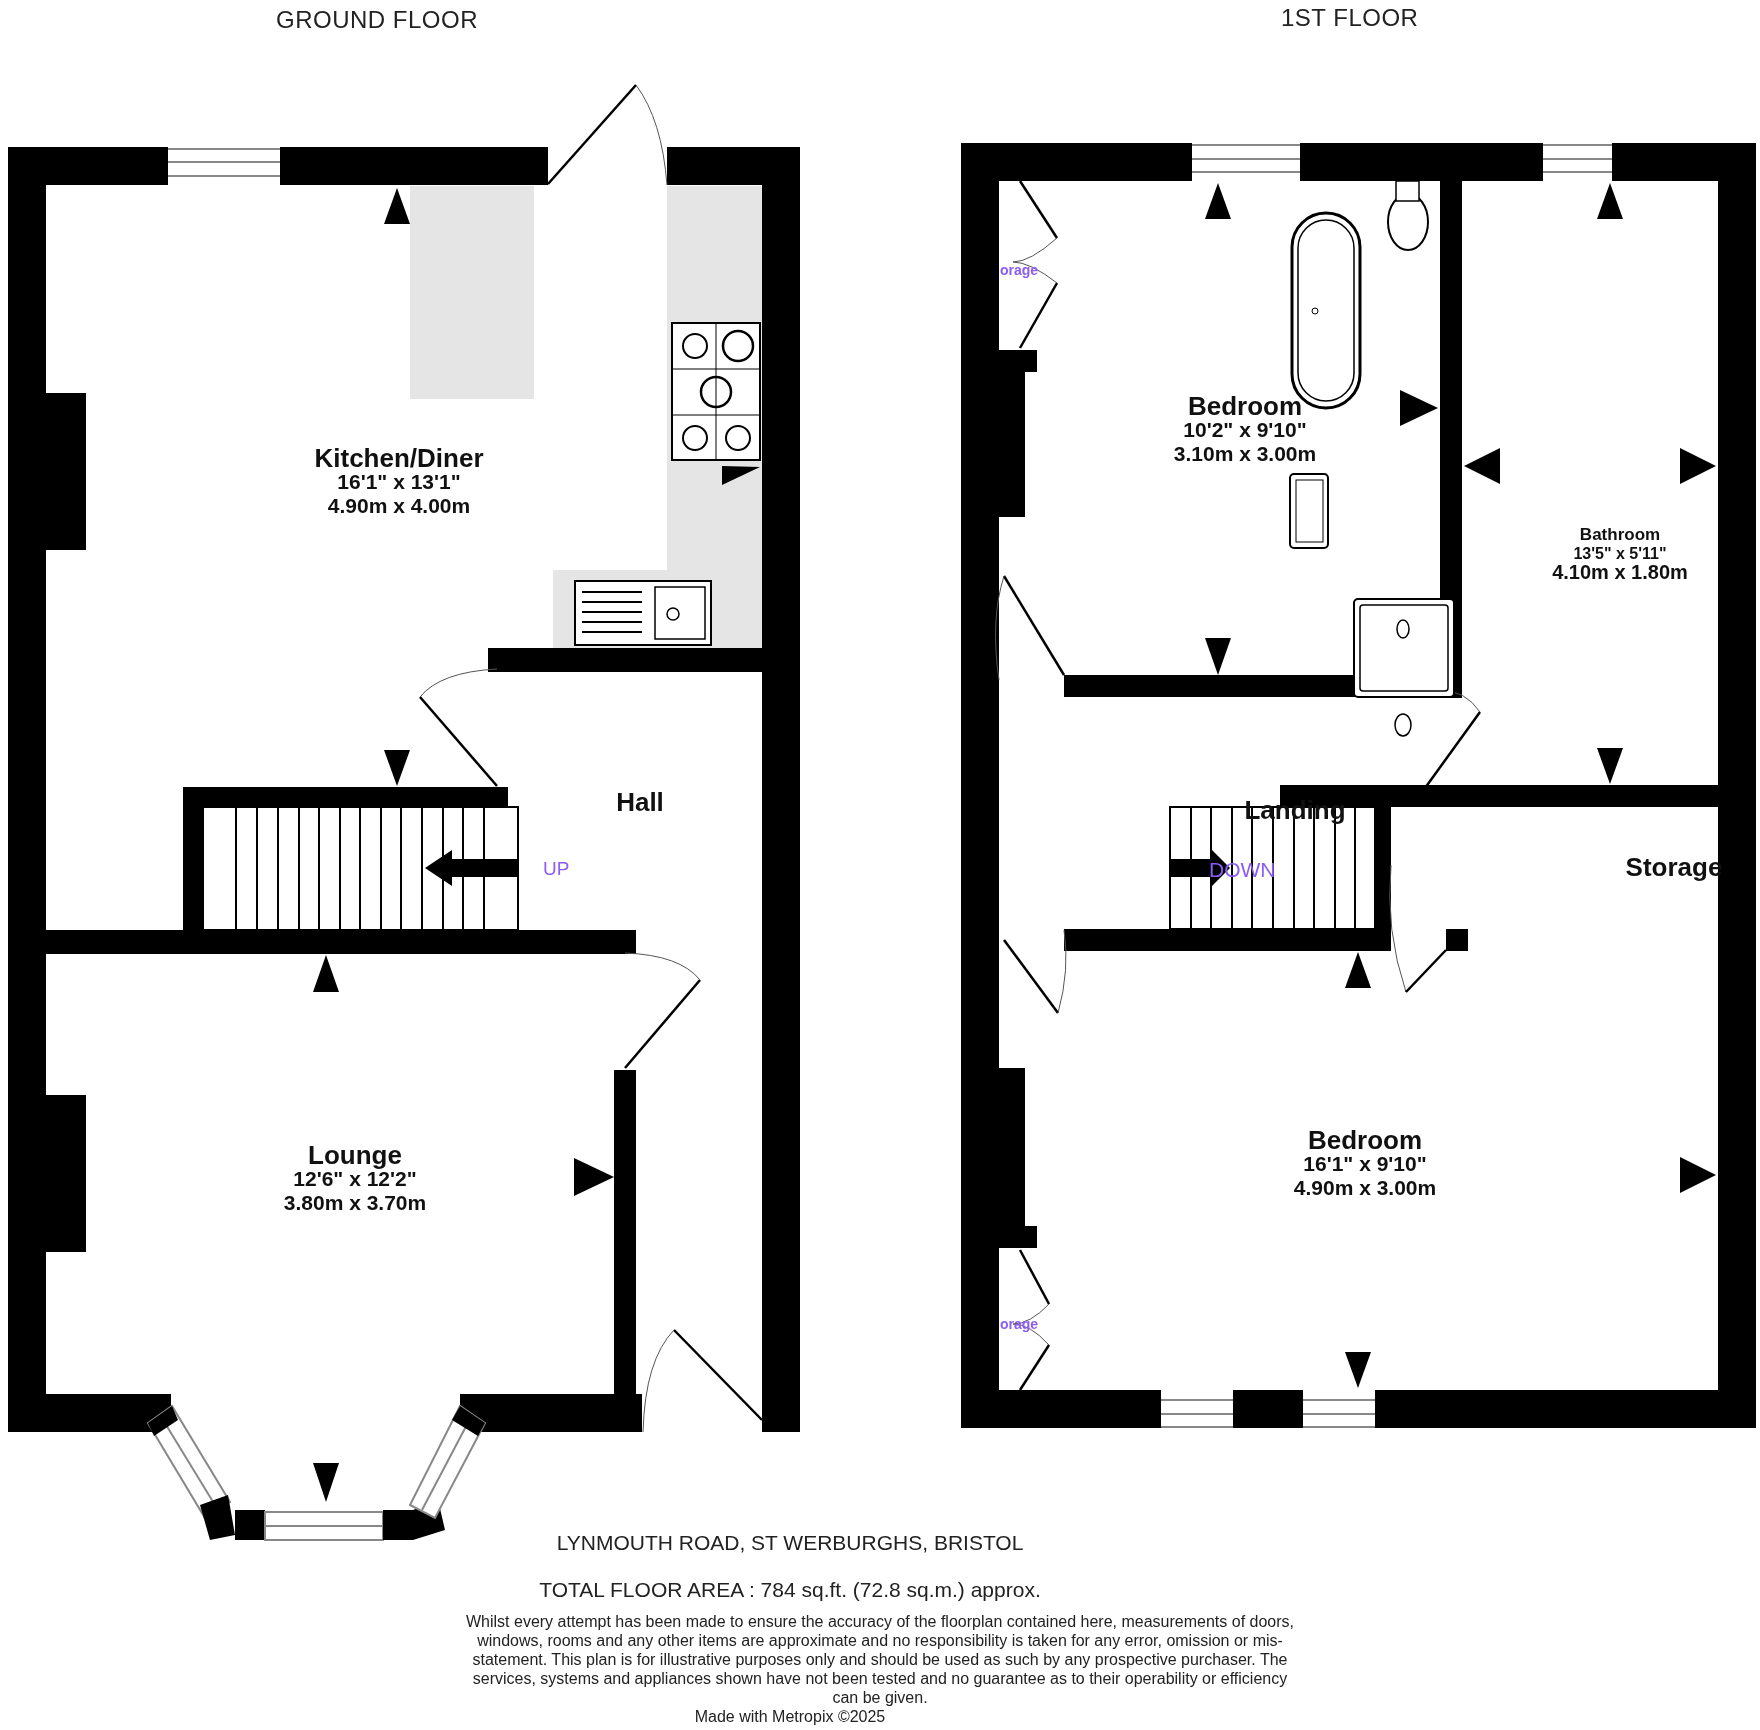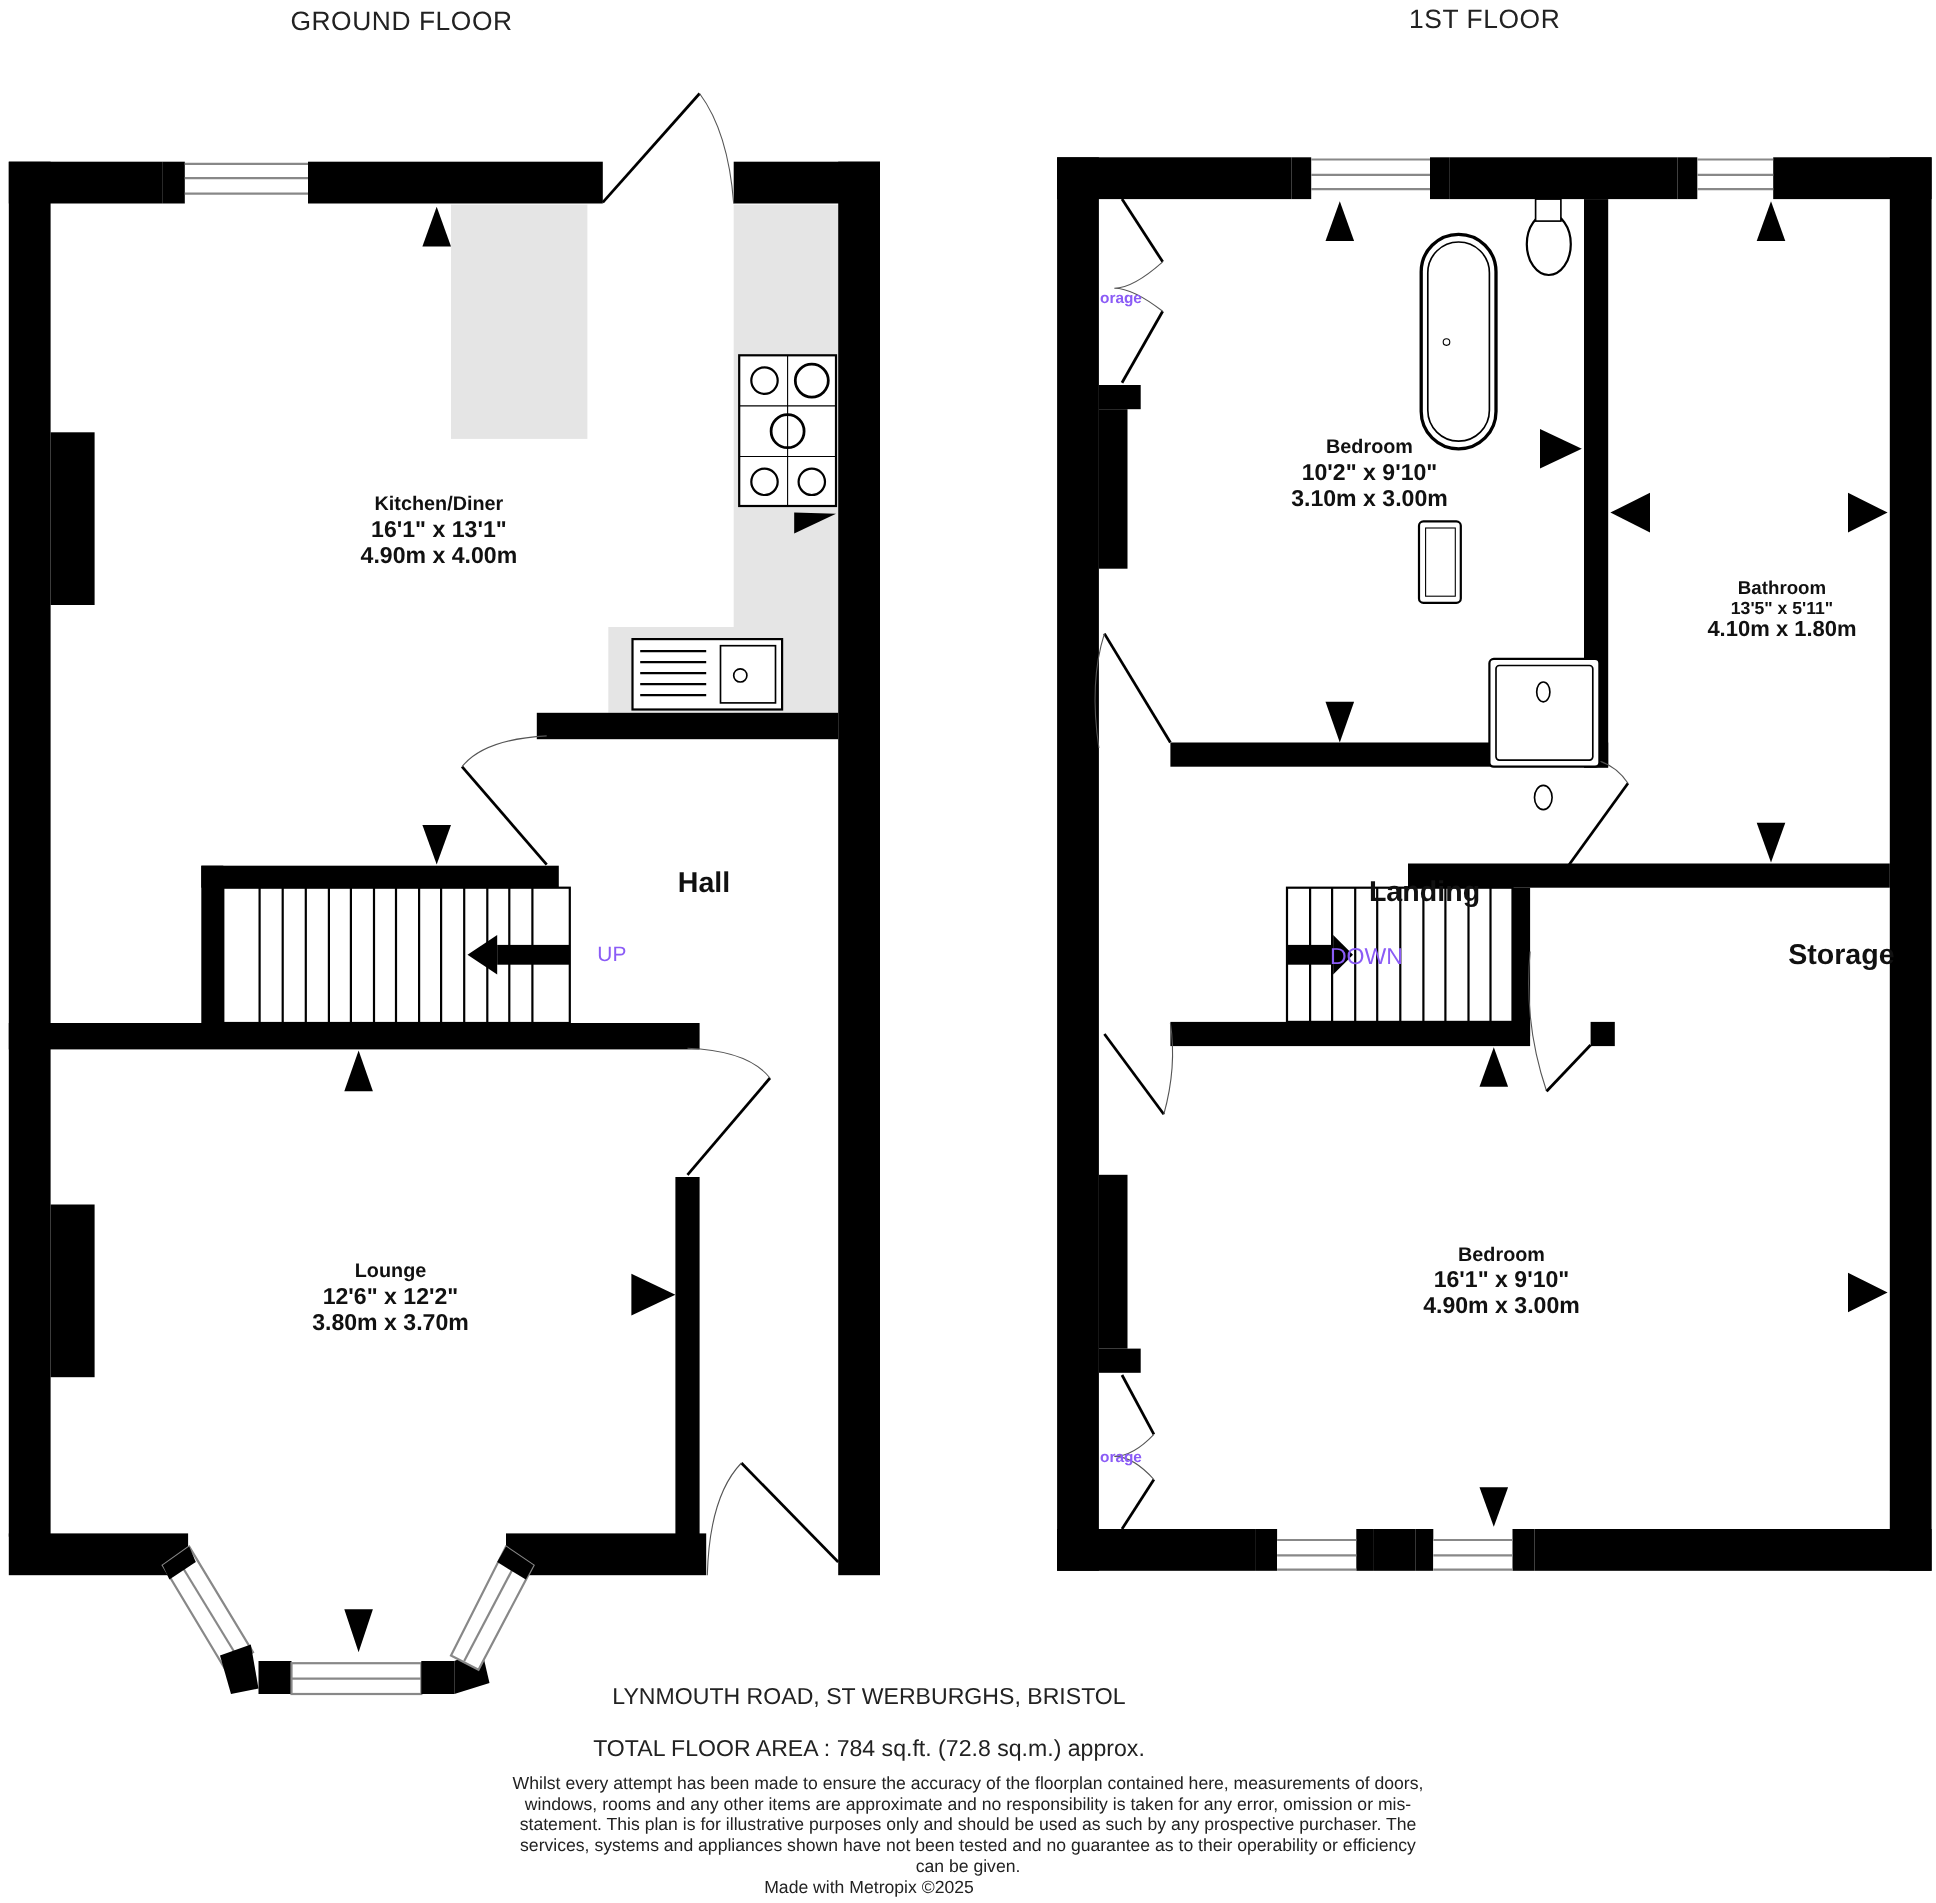--- a/index.html
+++ b/index.html
@@ -1,32 +1,32 @@
 <!DOCTYPE html>
 <html><head>
 <meta charset="utf-8">
 <style>
   html, body { margin: 0; padding: 0; background: #ffffff; }
   body { width: 1760px; height: 1730px; position: relative; overflow: hidden; font-family: "Liberation Sans", sans-serif; }
   svg { position: absolute; left: 0; top: 0; }
   .floor-title { position: absolute; font-family: "Liberation Sans", sans-serif; font-size: 24px; color: #222; letter-spacing: 0.5px; }
   .room-label { position: absolute; text-align: center; font-family: "Liberation Sans", sans-serif; font-weight: bold; color: #111; line-height: 24px; }
-  .room-label .name { font-size: 18px; display: block; }
+  .room-label .name { font-size: 26px; display: block; }
   .room-label .dim { font-size: 21px; display: block; }
   .small-label { position: absolute; font-family: "Liberation Sans", sans-serif; color: #8b5cf6; }
   .footer { position: absolute; left: 0; width: 1580px; text-align: center; font-family: "Liberation Sans", sans-serif; color: #222; }
   .addr { top: 1531px; font-size: 21px; }
   .area { top: 1578px; font-size: 21px; }
   .disclaimer { top: 1612px; font-size: 16px; line-height: 19px; width: 840px; left: 460px; }
   .credit { top: 1708px; font-size: 16px; }
 </style>
 </head>
 <body>
 
-<div class="floor-title" style="left:264px; top:6px;text-align:right;">GROUND FLOOR</div>
+<div class="floor-title" style="left:276px; top:6px;text-align:right;">GROUND FLOOR</div>
 <div class="floor-title" style="left:1281px; top:4px;">1ST FLOOR</div>
 
 <svg width="1760" height="1730" viewBox="0 0 1760 1730">
 
   <g>
 
     <rect x="410" y="186" width="124" height="213" fill="#e5e5e5"></rect>
     <rect x="667" y="186" width="95" height="462" fill="#e5e5e5"></rect>
     <rect x="553" y="570" width="209" height="78" fill="#e5e5e5"></rect>
 

